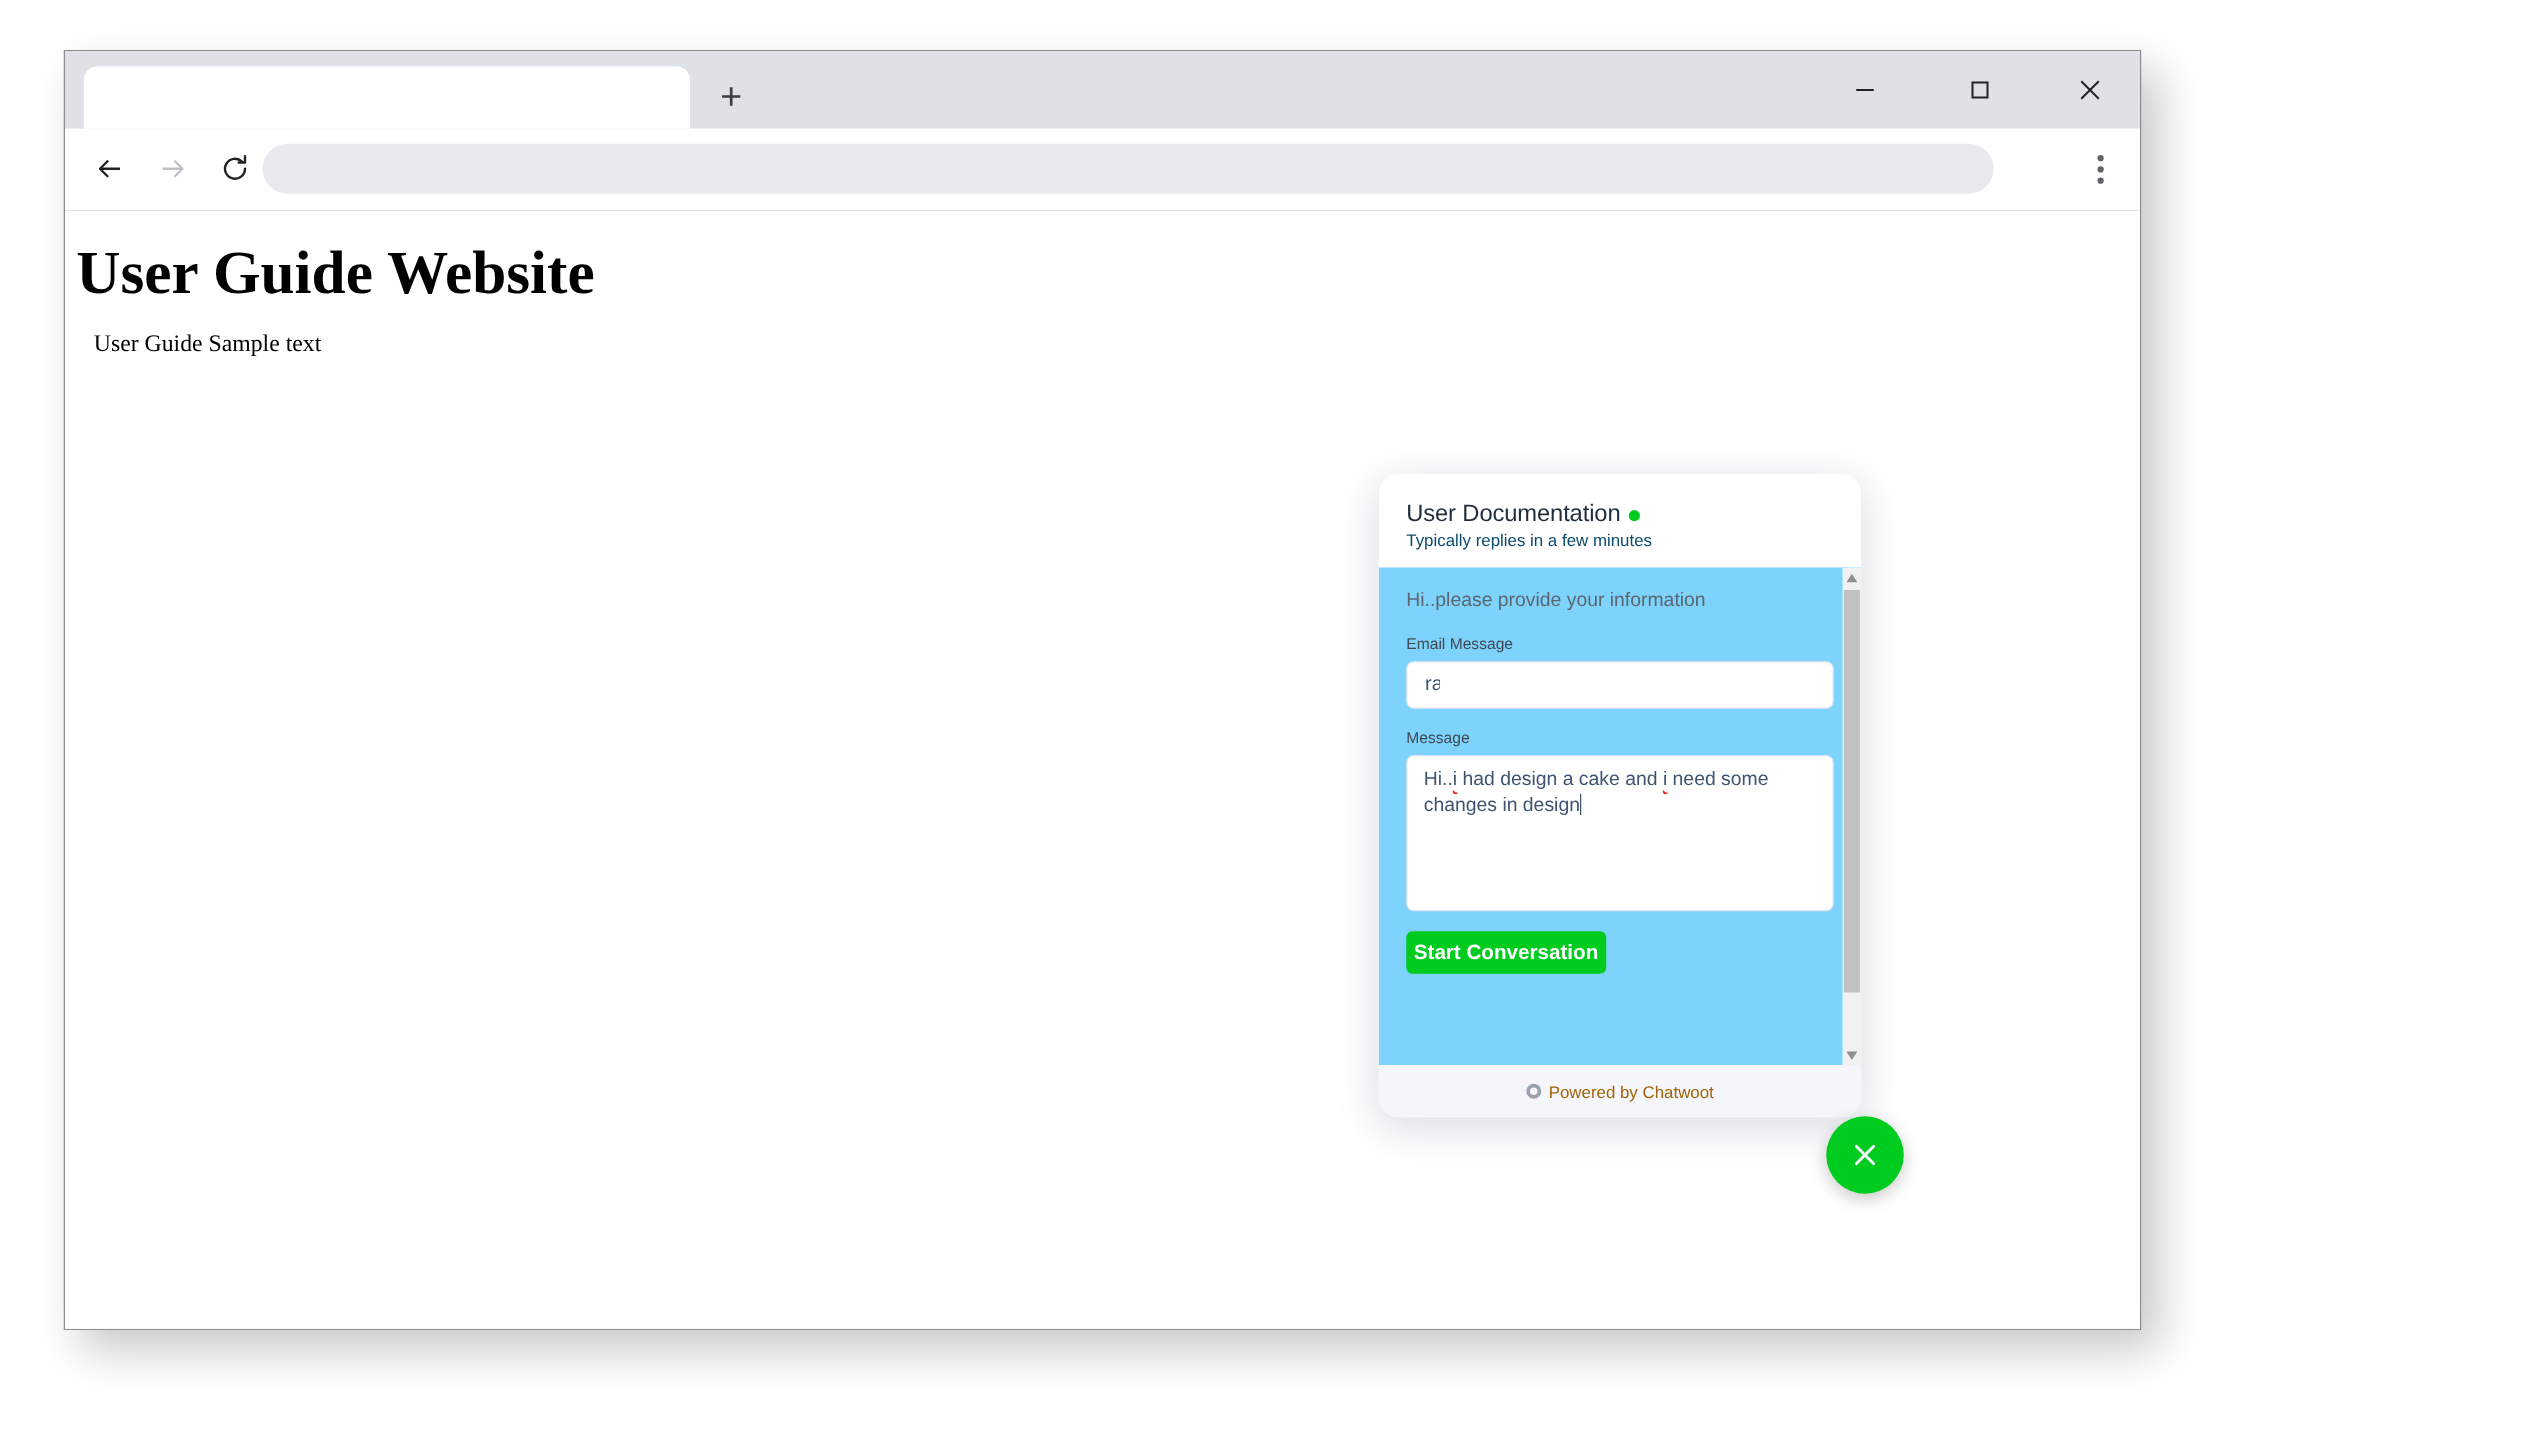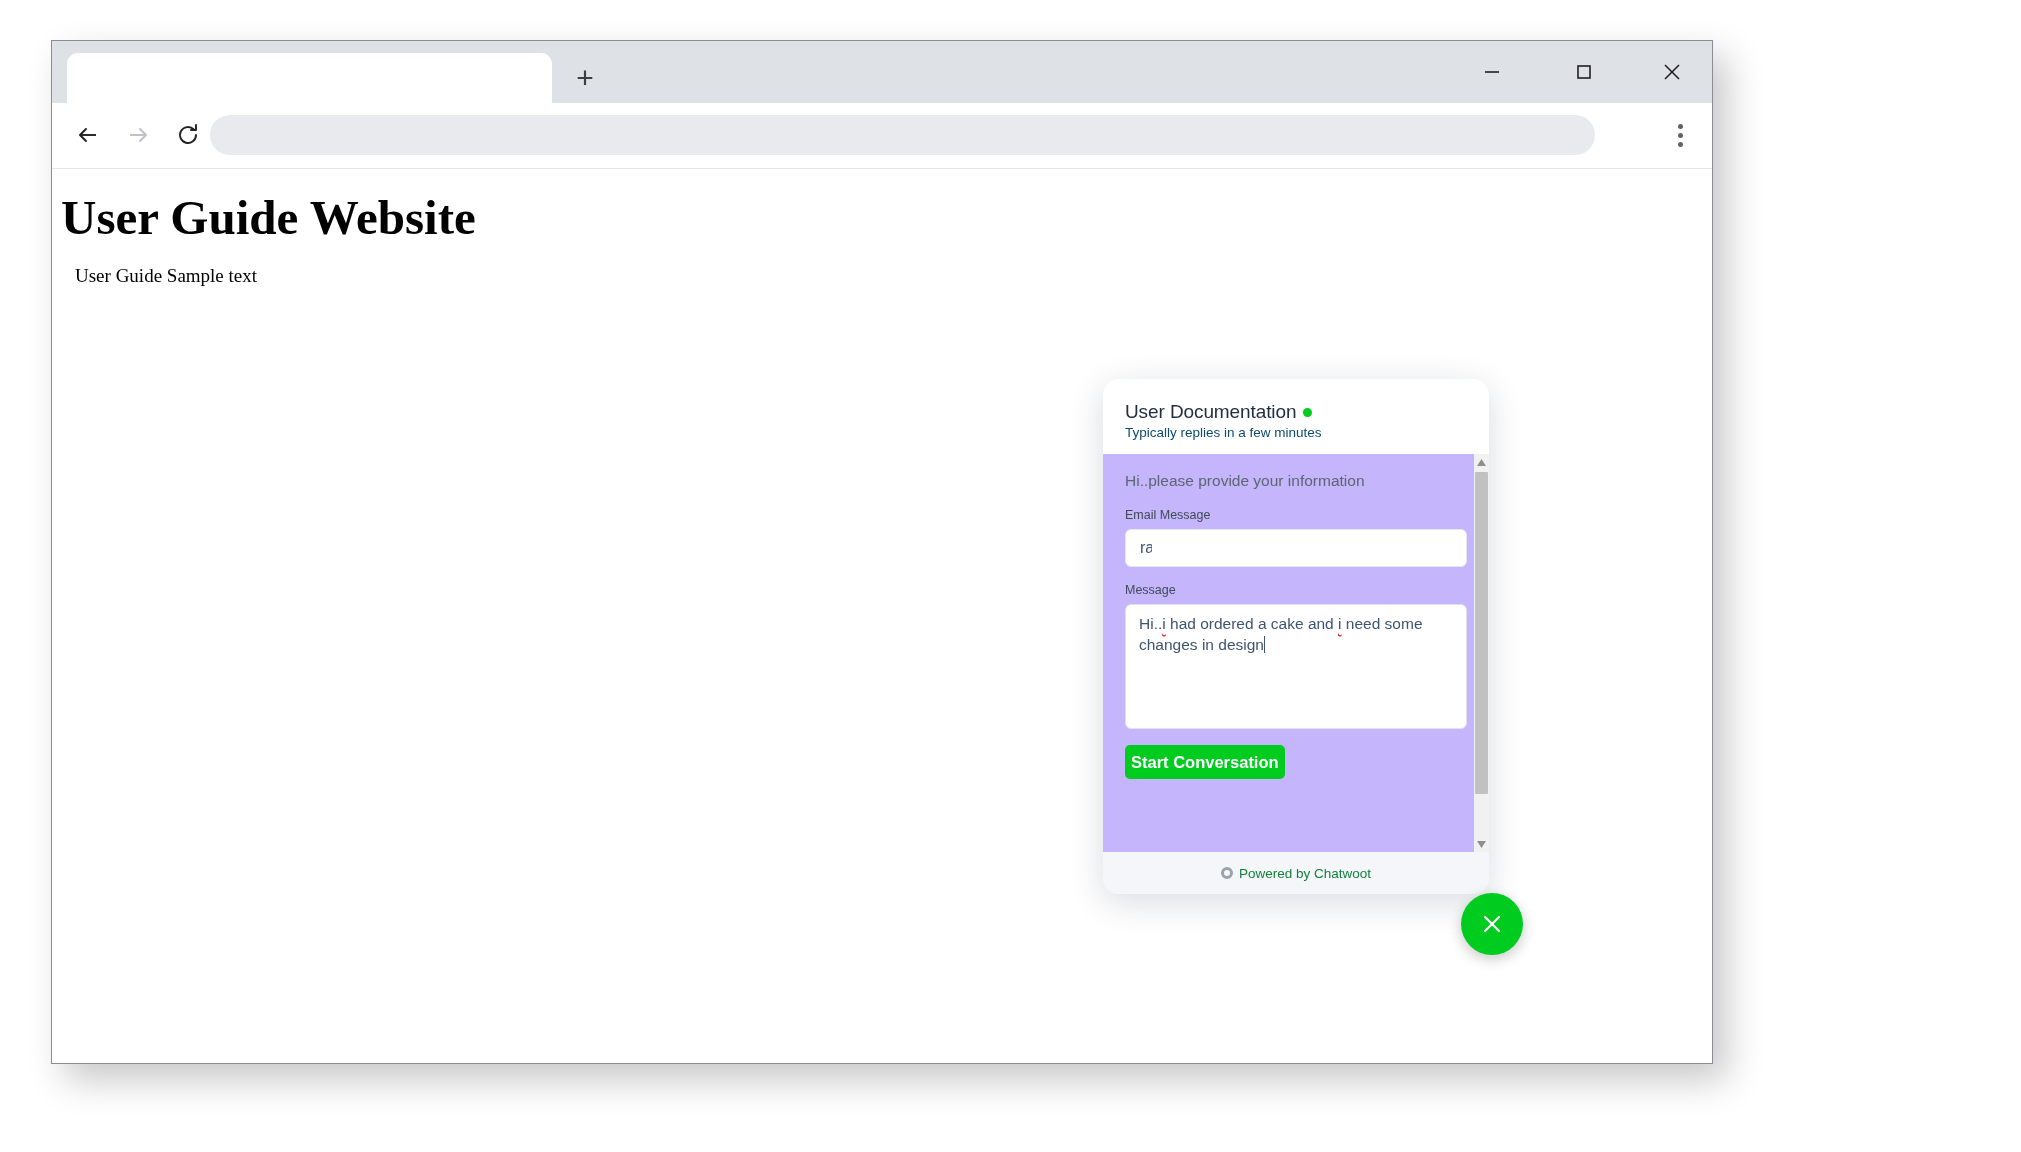--- a/index.html
+++ b/index.html
@@ -204,21 +204,21 @@
   #widget-subtitle {
     font-size: 13.5px;
     color: #0c4a6e;
     margin-top: 2px;
   }
 
   #widget-scroll-area {
     position: relative;
     flex: 1;
     overflow: hidden;
-    background: #c4b5fd;
+    background: #7dd3fc;
   }
   #widget-form {
     padding: 18px 22px 0 22px;
   }
   #form-intro {
     font-size: 15.5px;
     color: #5c6670;
     margin-bottom: 18px;
   }
   .field-label {
@@ -340,21 +340,21 @@
   #chatwoot-logo-icon {
     width: 12px;
     height: 12px;
     border-radius: 50%;
     border: 3px solid #9aa2ad;
     box-sizing: border-box;
     display: block;
   }
   #powered-by-label {
     font-size: 13.5px;
-    color: #15803d;
+    color: #a16207;
   }
 
   
   #widget-toggle-button {
     position: absolute;
     left: 1409px;
     top: 724px;
     width: 62px;
     height: 62px;
     border-radius: 50%;
@@ -447,21 +447,21 @@
             <div class="field-label">Email Message</div>
             <div class="text-input" id="email-input-field">
               <span>r</span>
                 <span>ahoo.com</span>
               <span id="email-redaction"></span>
             </div>
           </div>
 
           <div class="field-group">
             <div class="field-label">Message</div>
-            <div id="message-textarea" placeholder=""><span>Hi..</span><span class="misspelled">i</span><span> had ordered a cake and </span><span class="misspelled">i</span><span> need some changes in design</span><span id="text-caret"></span></div>
+            <div id="message-textarea" placeholder=""><span>Hi..</span><span class="misspelled">i</span><span> had design a cake and </span><span class="misspelled">i</span><span> need some changes in design</span><span id="text-caret"></span></div>
           </div>
         </div>
 
         <button id="start-conversation-button">Start Conversation</button>
 
         <div id="widget-scrollbar">
           <div class="sb-arrow" id="scrollbar-up-arrow">
             <svg width="9" height="7" viewBox="0 0 9 7">
               <polygon points="4.5,0 9,7 0,7" fill="#8f8f8f"></polygon>
             </svg>

